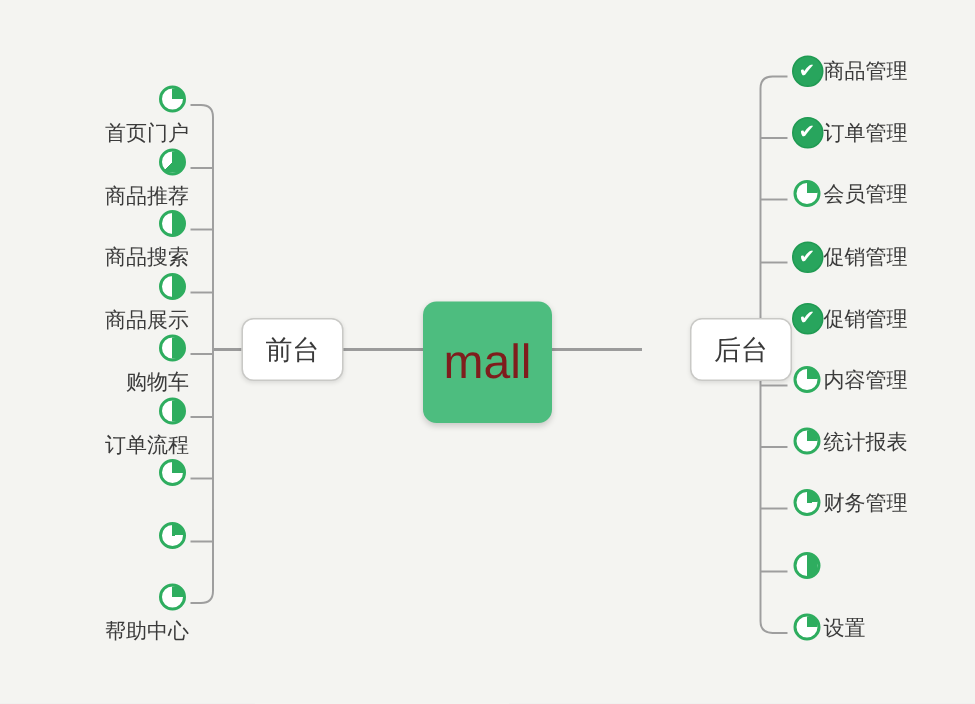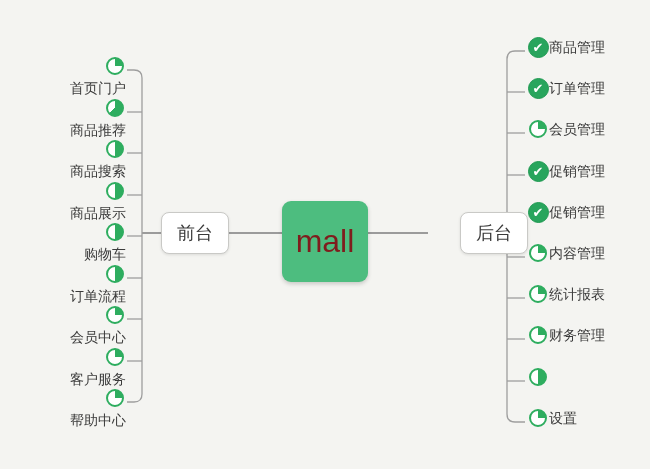--- a/index.html
+++ b/index.html
@@ -167,25 +167,23 @@
   <div class="item left" style="top:221px">
     <span class="icon" data-icon="pie-50"></span>
     <span class="label">购物车</span>
   </div>
   <div class="item left" style="top:262.5px">
     <span class="icon" data-icon="pie-50"></span>
     <span class="label">订单流程</span>
   </div>
   <div class="item left" style="top:304px">
     <span class="icon" data-icon="pie-25"></span>
-    <span class="label">会员中心</span>
   </div>
   <div class="item left" style="top:345.5px">
     <span class="icon" data-icon="pie-25"></span>
-    <span class="label">客户服务</span>
   </div>
   <div class="item left" style="top:387px">
     <span class="icon" data-icon="pie-25"></span>
     <span class="label">帮助中心</span>
   </div>
 
   <div class="item right" style="top:36px">
     <span class="icon" data-icon="check"></span>
     <span class="label">商品管理</span>
   </div>

